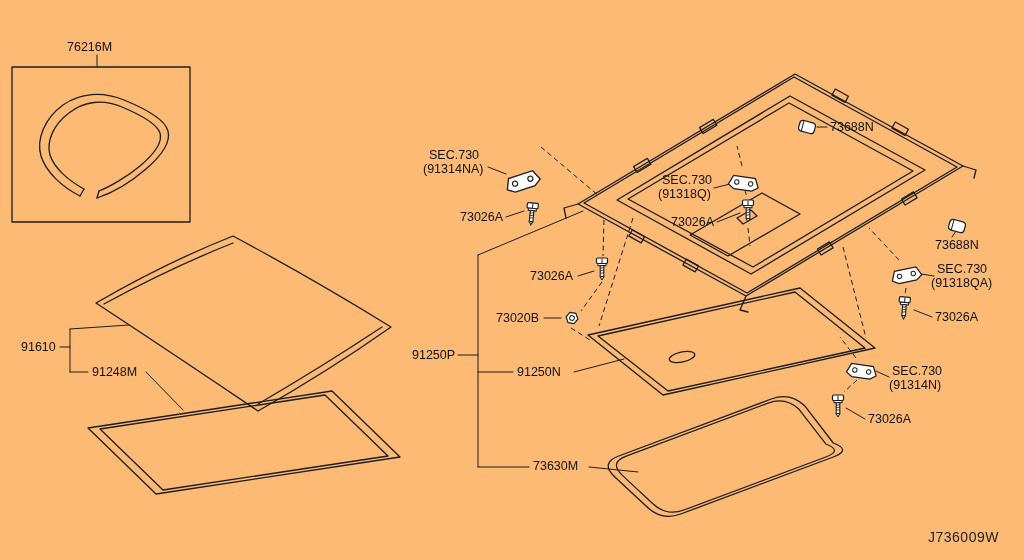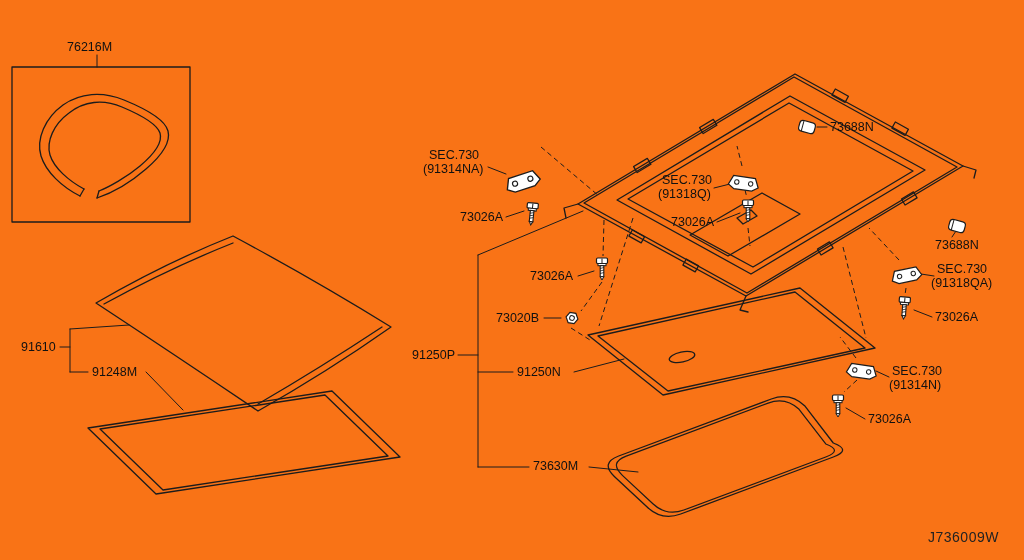--- a/index.html
+++ b/index.html
@@ -1,16 +1,16 @@
 <!DOCTYPE html>
 <html><head>
 <meta charset="utf-8">
 <style>
   html,body{margin:0;padding:0;background:#fff;}
-  .stage{position:relative;width:1024px;height:560px;background:#f97316;overflow:hidden;}
+  .stage{position:relative;width:1024px;height:560px;background:#fdba74;overflow:hidden;}
   svg{position:absolute;left:0;top:0;}
   .art path,.art rect,.art line,.art ellipse{fill:none;stroke:#1c1c1c;stroke-width:1.3;stroke-linejoin:round;stroke-linecap:round;}
   .fillw{fill:#ffffff;}
   .leader{fill:none;stroke:#1c1c1c;stroke-width:1;stroke-linecap:round;}
   .dash{fill:none;stroke:#1c1c1c;stroke-width:1;stroke-dasharray:5 3.5;}
   .thin{stroke-width:0.9;}
   text.lbl{font-family:"Liberation Sans",sans-serif;font-size:12.5px;fill:#111;}
   text.code{font-family:"Liberation Sans",sans-serif;font-size:14px;fill:#222;letter-spacing:.5px;}
 </style>
 </head>

